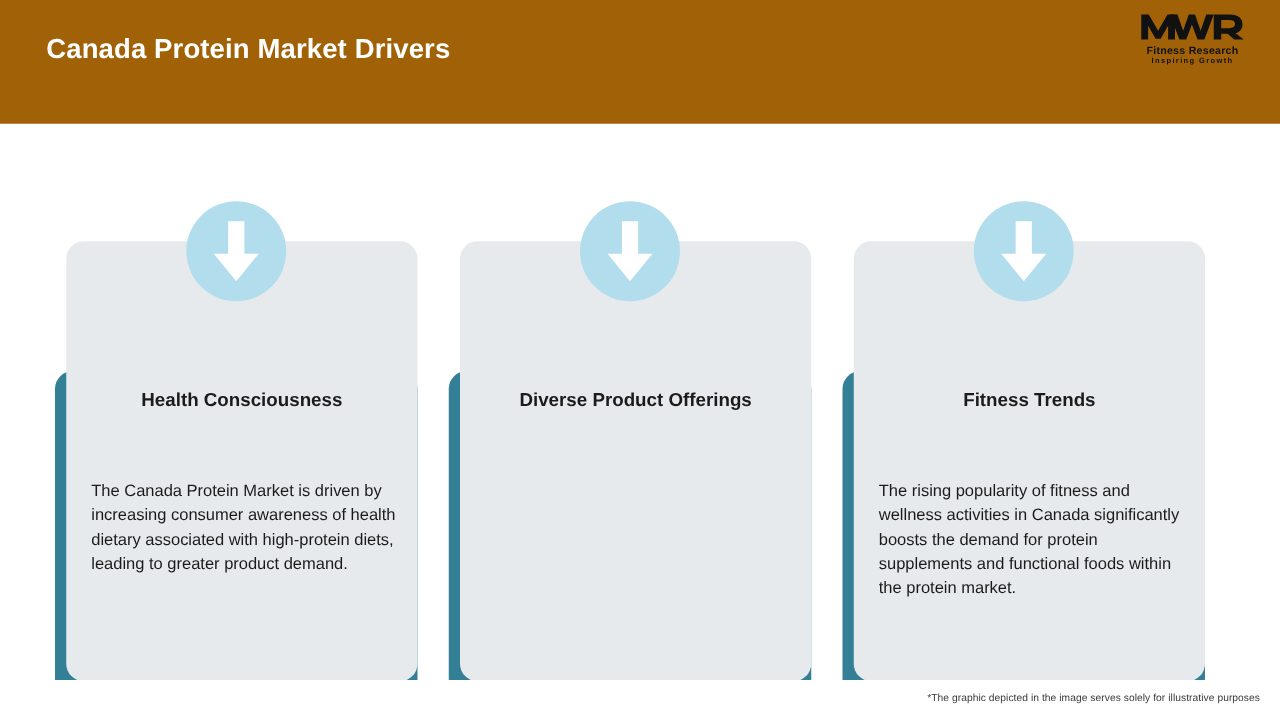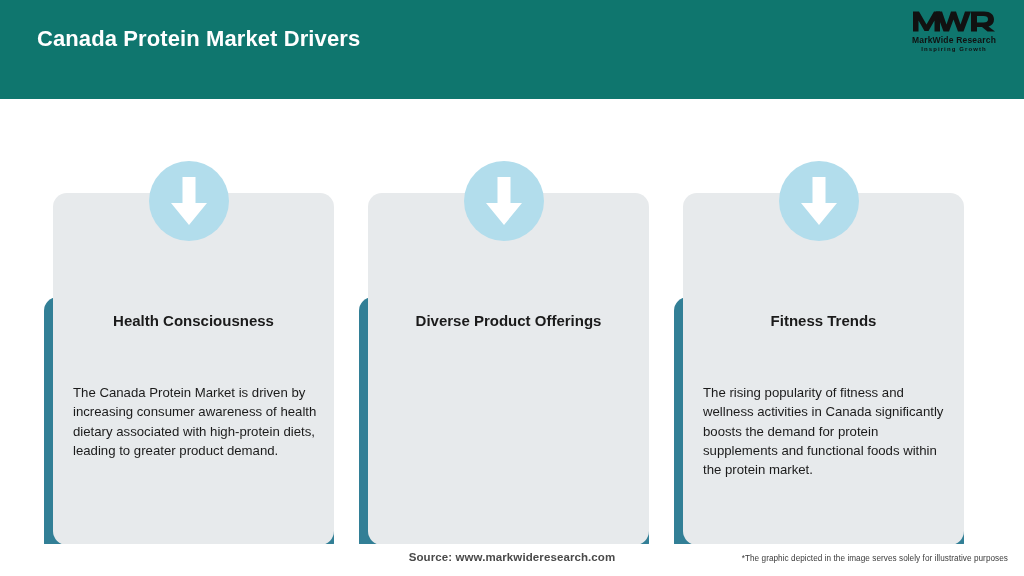--- a/index.html
+++ b/index.html
@@ -15,21 +15,21 @@
     position: relative;
   }
 
   
   .header {
     position: absolute;
     left: 0;
     top: 0;
     width: 1024px;
     height: 99px;
-    background: #0f766e;
+    background: #a16207;
     box-sizing: border-box;
   }
   .header-title {
     position: absolute;
     left: 37px;
     top: 26px;
     font-size: 22px;
     font-weight: bold;
     color: #ffffff;
     letter-spacing: 0.1px;
@@ -192,21 +192,21 @@
     <svg class="logo-mark" viewBox="0 0 168 50">
       <g fill="#111111">
 
         <path d="M2 46 L2 6 L14 6 L29 32 L44 6 L56 6 L56 46 L45 46 L45 24 L33 45 L25 45 L13 24 L13 46 Z"></path>
 
         <path d="M48 6 L60 6 L69 32 L78 6 L88 6 L97 32 L106 6 L118 6 L103 46 L92 46 L83 22 L74 46 L63 46 Z"></path>
 
         <path d="M118 6 L144 6 C157 6 164 12 164 22 C164 29 160 34 153 36 L166 46 L151 46 L140 37 L130 37 L130 46 L118 46 Z M130 15 L130 28 L143 28 C149 28 152 26 152 21.5 C152 17 149 15 143 15 Z"></path>
       </g>
     </svg>
-    <div class="logo-name">MarkWide Research</div>
+    <div class="logo-name">Fitness Research</div>
     <div class="logo-tagline">Inspiring Growth</div>
   </div>
 </div>
 
 <div class="cards">
 
   <div class="card-wrap c1">
     <div class="card-frame"></div>
     <div class="card">
       <div class="card-title">Health Consciousness</div>
@@ -240,15 +240,14 @@
     <div class="arrow-badge">
       <svg width="42" height="52" viewBox="0 0 42 52" aria-hidden="true">
         <path d="M14.5 2 L27.5 2 L27.5 28 L39 28 L21 50 L3 28 L14.5 28 Z" fill="#ffffff"></path>
       </svg>
     </div>
   </div>
 
 </div>
 
 <div class="footer">
-  <div class="source">Source: www.markwideresearch.com</div>
   <div class="disclaimer">*The graphic depicted in the image serves solely for illustrative purposes</div>
 </div>
 
 </body></html>

